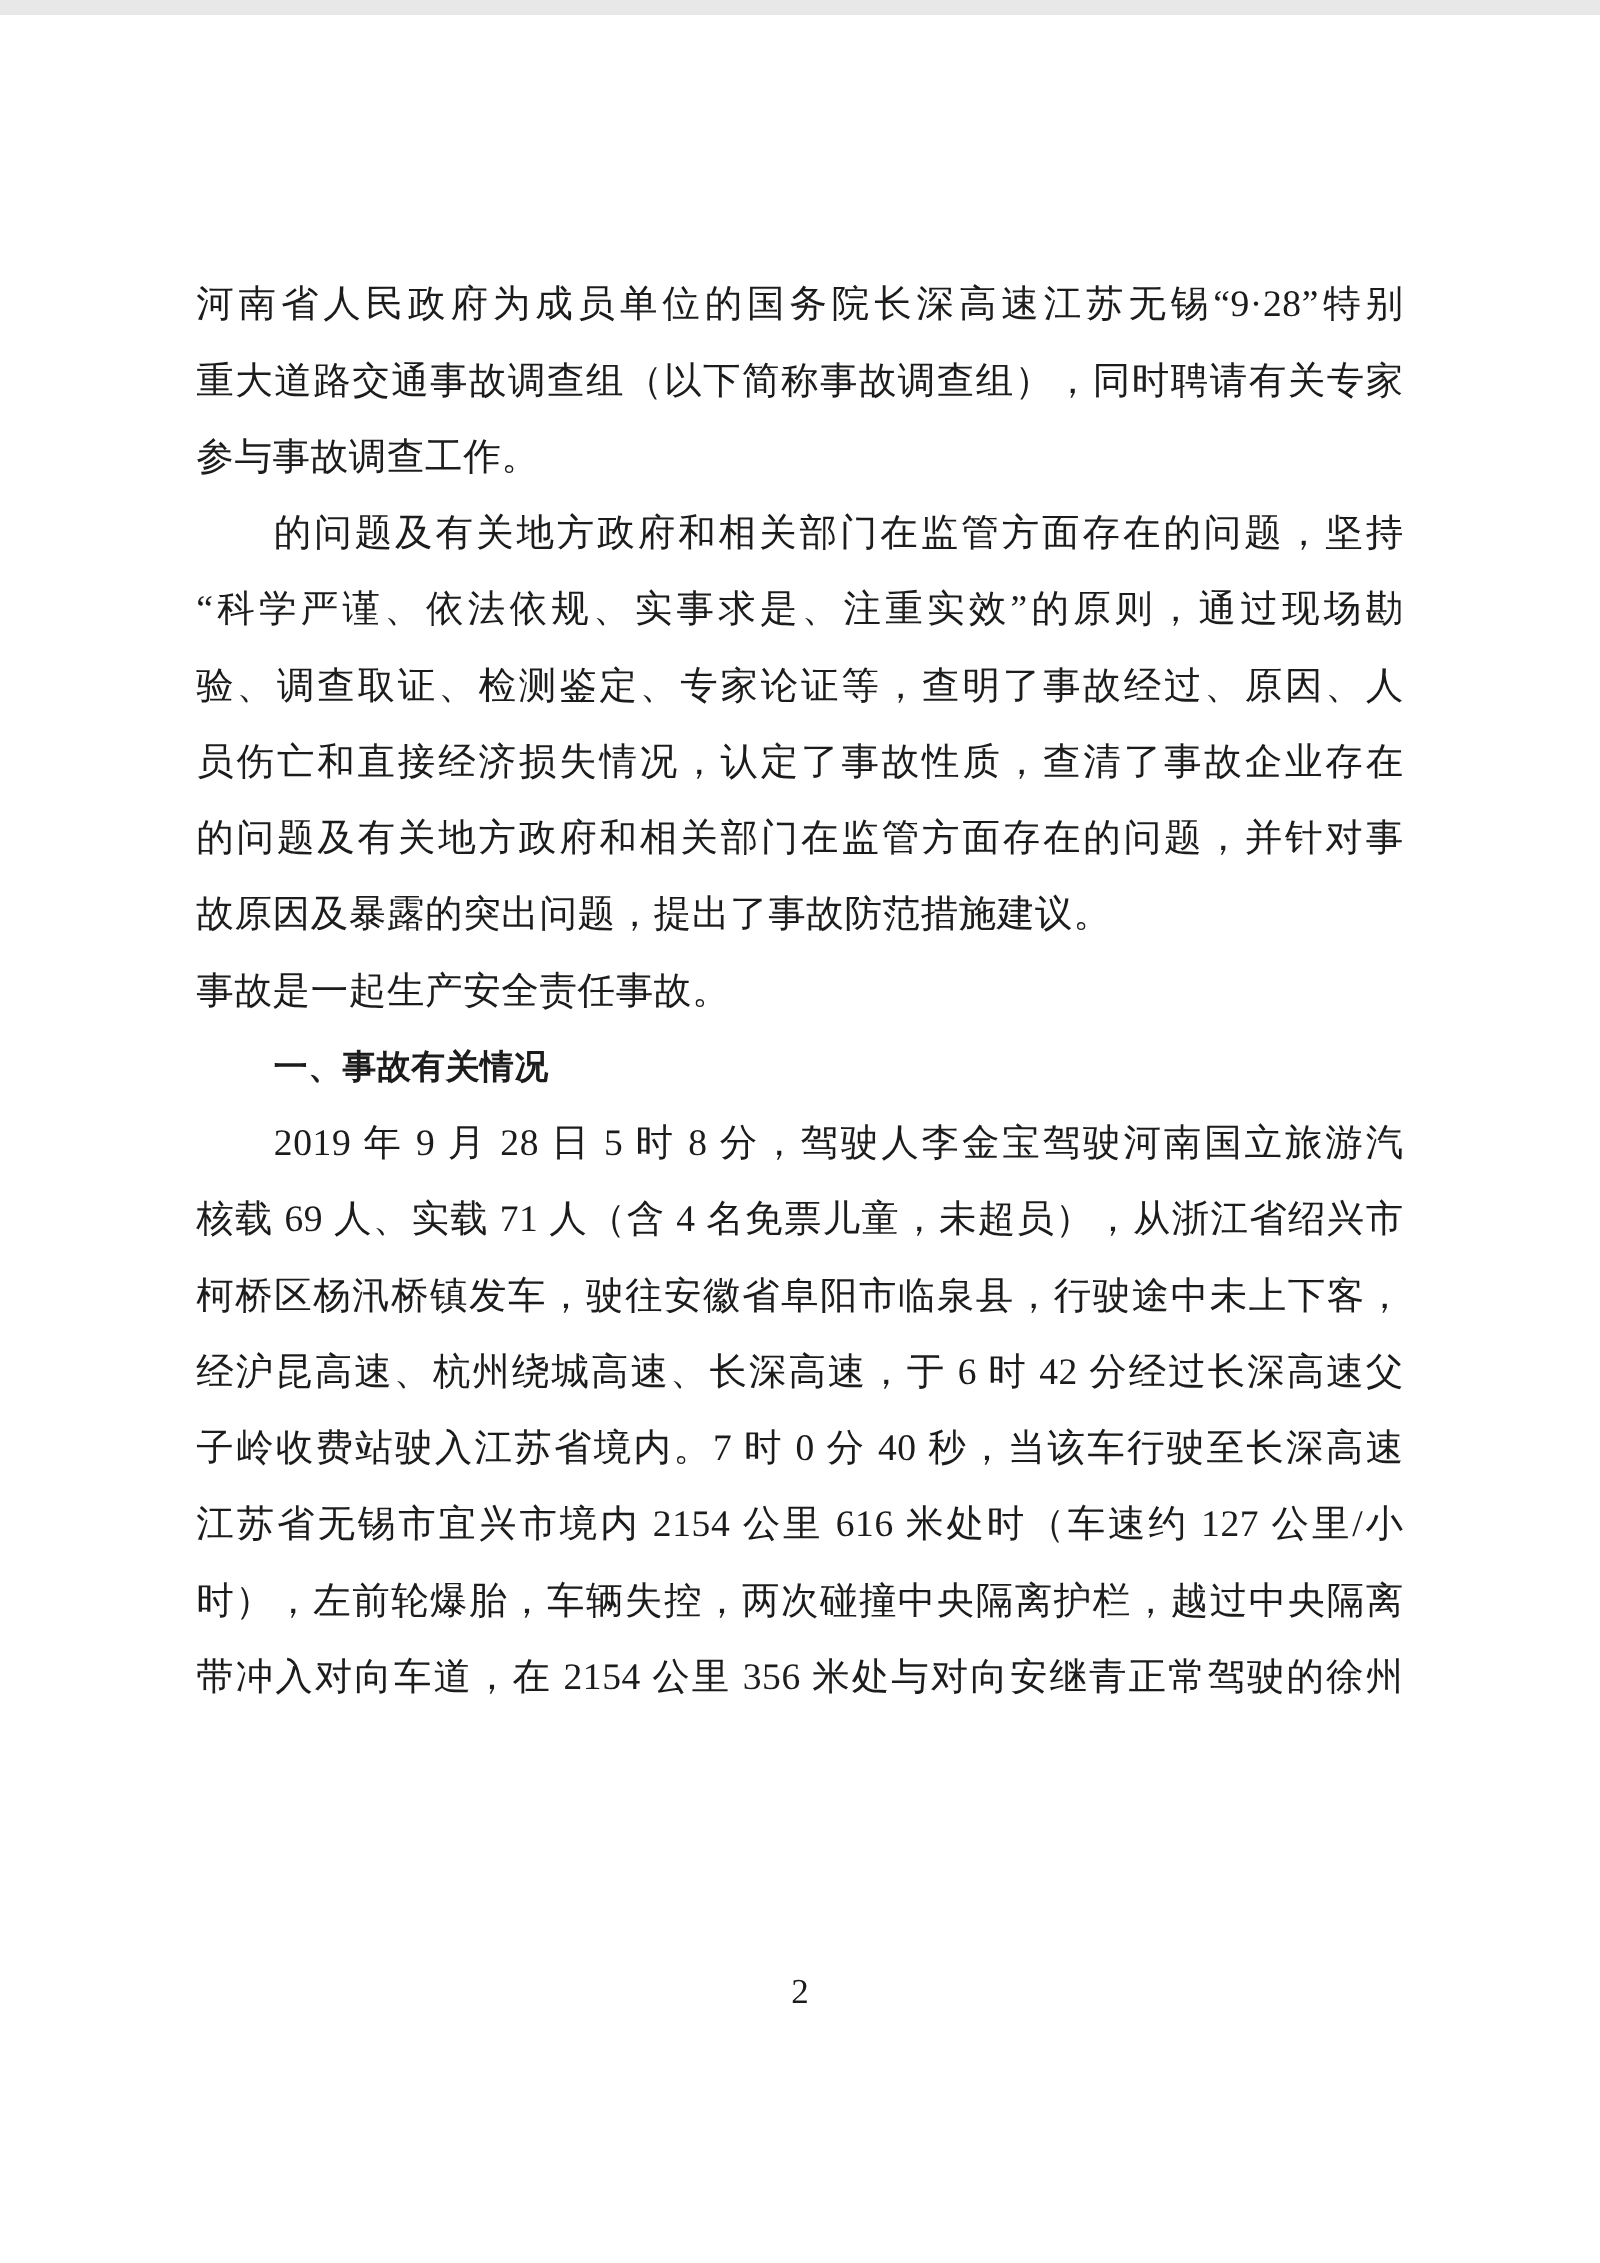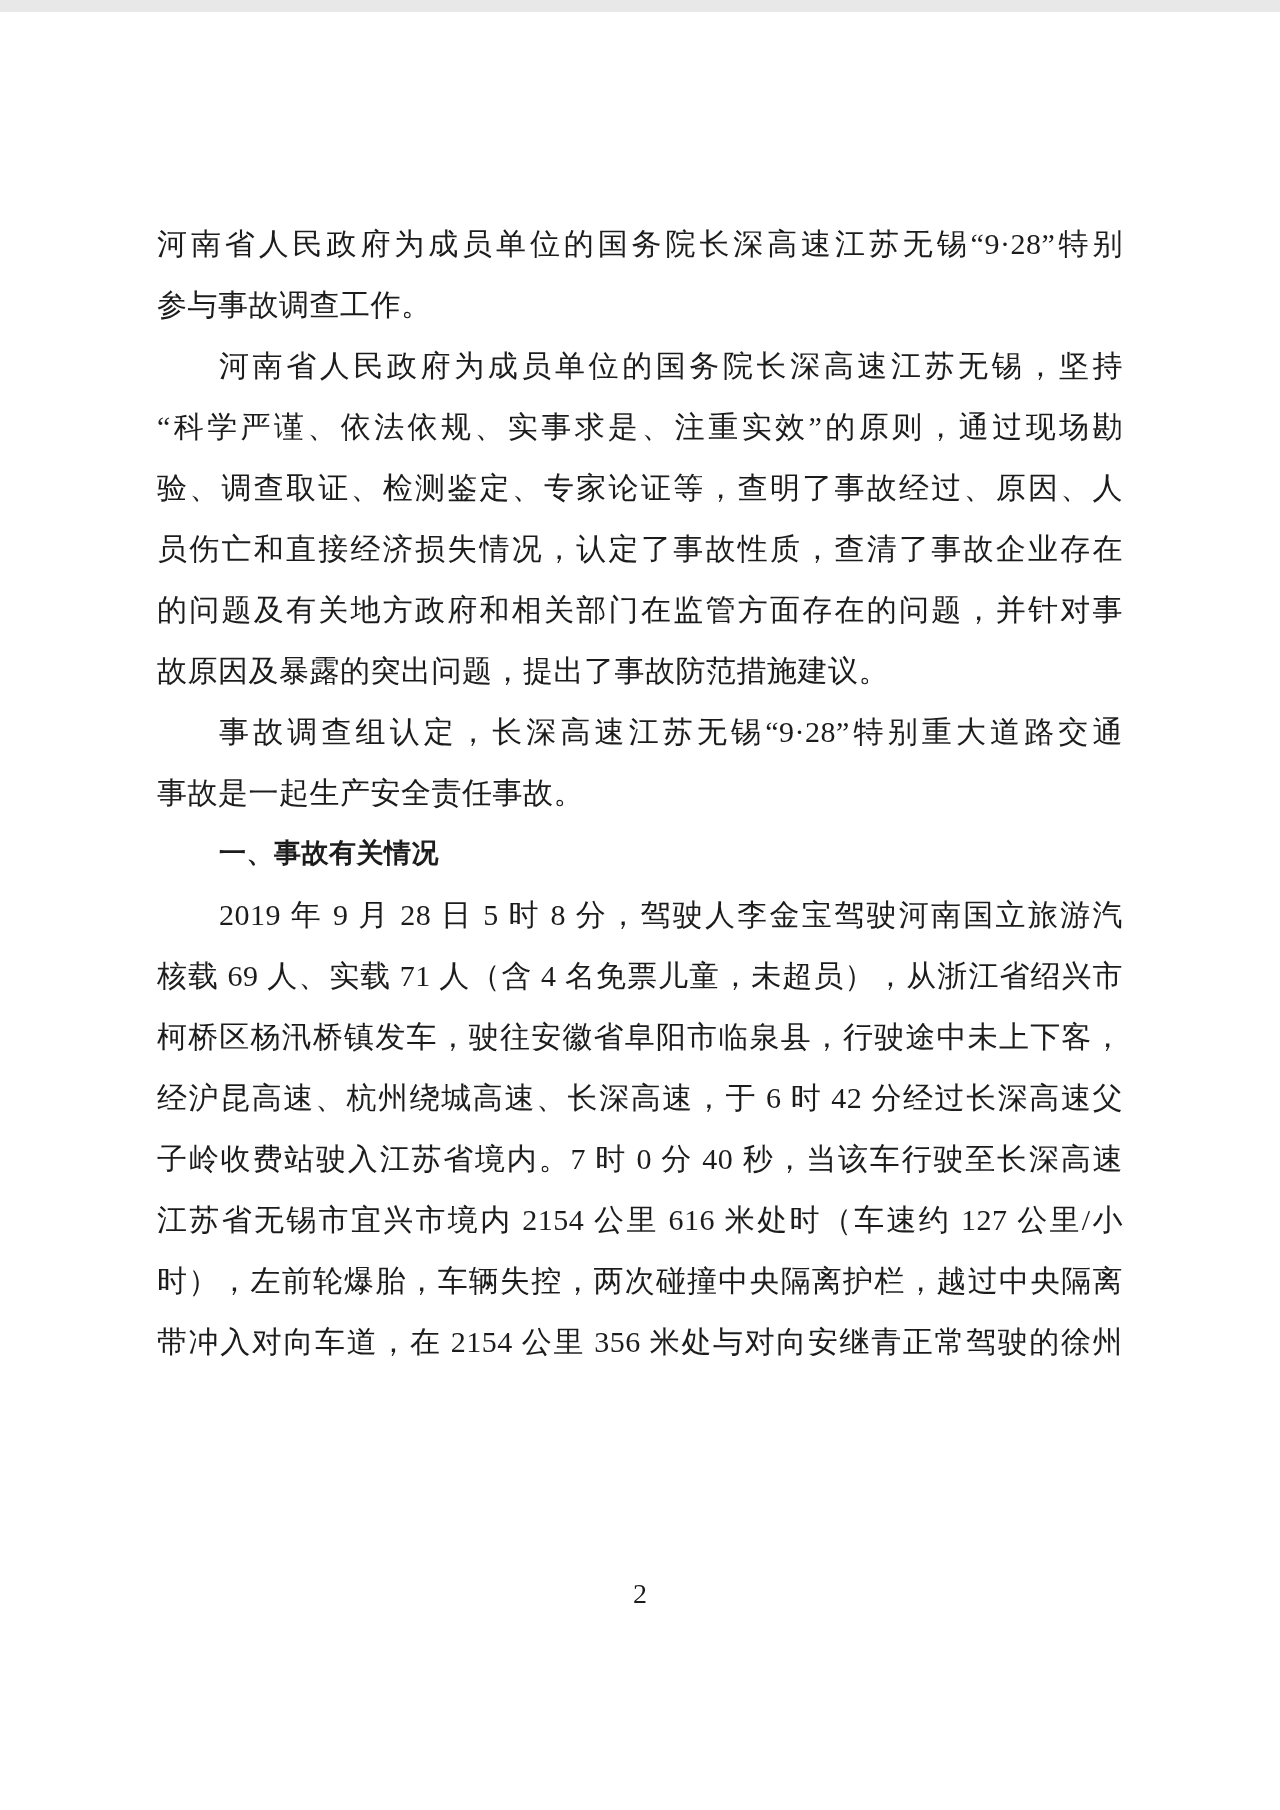--- a/index.html
+++ b/index.html
@@ -65,28 +65,28 @@
     color: #1c1c1c;
   }
 </style>
 </head>
 <body>
 
 <div class="page">
 
   <div class="textcol">
     <div class="ln">河南省人民政府为成员单位的国务院长深高速江苏无锡“9·28”特别</div>
+    <div class="ln">重大道路交通事故调查组（以下简称事故调查组），同时聘请有关专家</div>
     <div class="ln short">参与事故调查工作。</div>
-    <div class="ln indent">河南省人民政府为成员单位的国务院长深高速江苏无锡，坚持</div>
+    <div class="ln indent">的问题及有关地方政府和相关部门在监管方面存在的问题，坚持</div>
     <div class="ln">“科学严谨、依法依规、实事求是、注重实效”的原则，通过现场勘</div>
     <div class="ln">验、调查取证、检测鉴定、专家论证等，查明了事故经过、原因、人</div>
     <div class="ln">员伤亡和直接经济损失情况，认定了事故性质，查清了事故企业存在</div>
     <div class="ln">的问题及有关地方政府和相关部门在监管方面存在的问题，并针对事</div>
     <div class="ln short">故原因及暴露的突出问题，提出了事故防范措施建议。</div>
-    <div class="ln indent">事故调查组认定，长深高速江苏无锡“9·28”特别重大道路交通</div>
     <div class="ln short">事故是一起生产安全责任事故。</div>
     <div class="ln h1 indent">一、事故有关情况</div>
     <div class="ln indent">2019 年 9 月 28 日 5 时 8 分，驾驶人李金宝驾驶河南国立旅游汽</div>
     <div class="ln">核载 69 人、实载 71 人（含 4 名免票儿童，未超员），从浙江省绍兴市</div>
     <div class="ln">柯桥区杨汛桥镇发车，驶往安徽省阜阳市临泉县，行驶途中未上下客，</div>
     <div class="ln">经沪昆高速、杭州绕城高速、长深高速，于 6 时 42 分经过长深高速父</div>
     <div class="ln">子岭收费站驶入江苏省境内。7 时 0 分 40 秒，当该车行驶至长深高速</div>
     <div class="ln">江苏省无锡市宜兴市境内 2154 公里 616 米处时（车速约 127 公里/小</div>
     <div class="ln">时），左前轮爆胎，车辆失控，两次碰撞中央隔离护栏，越过中央隔离</div>
     <div class="ln">带冲入对向车道，在 2154 公里 356 米处与对向安继青正常驾驶的徐州</div>

